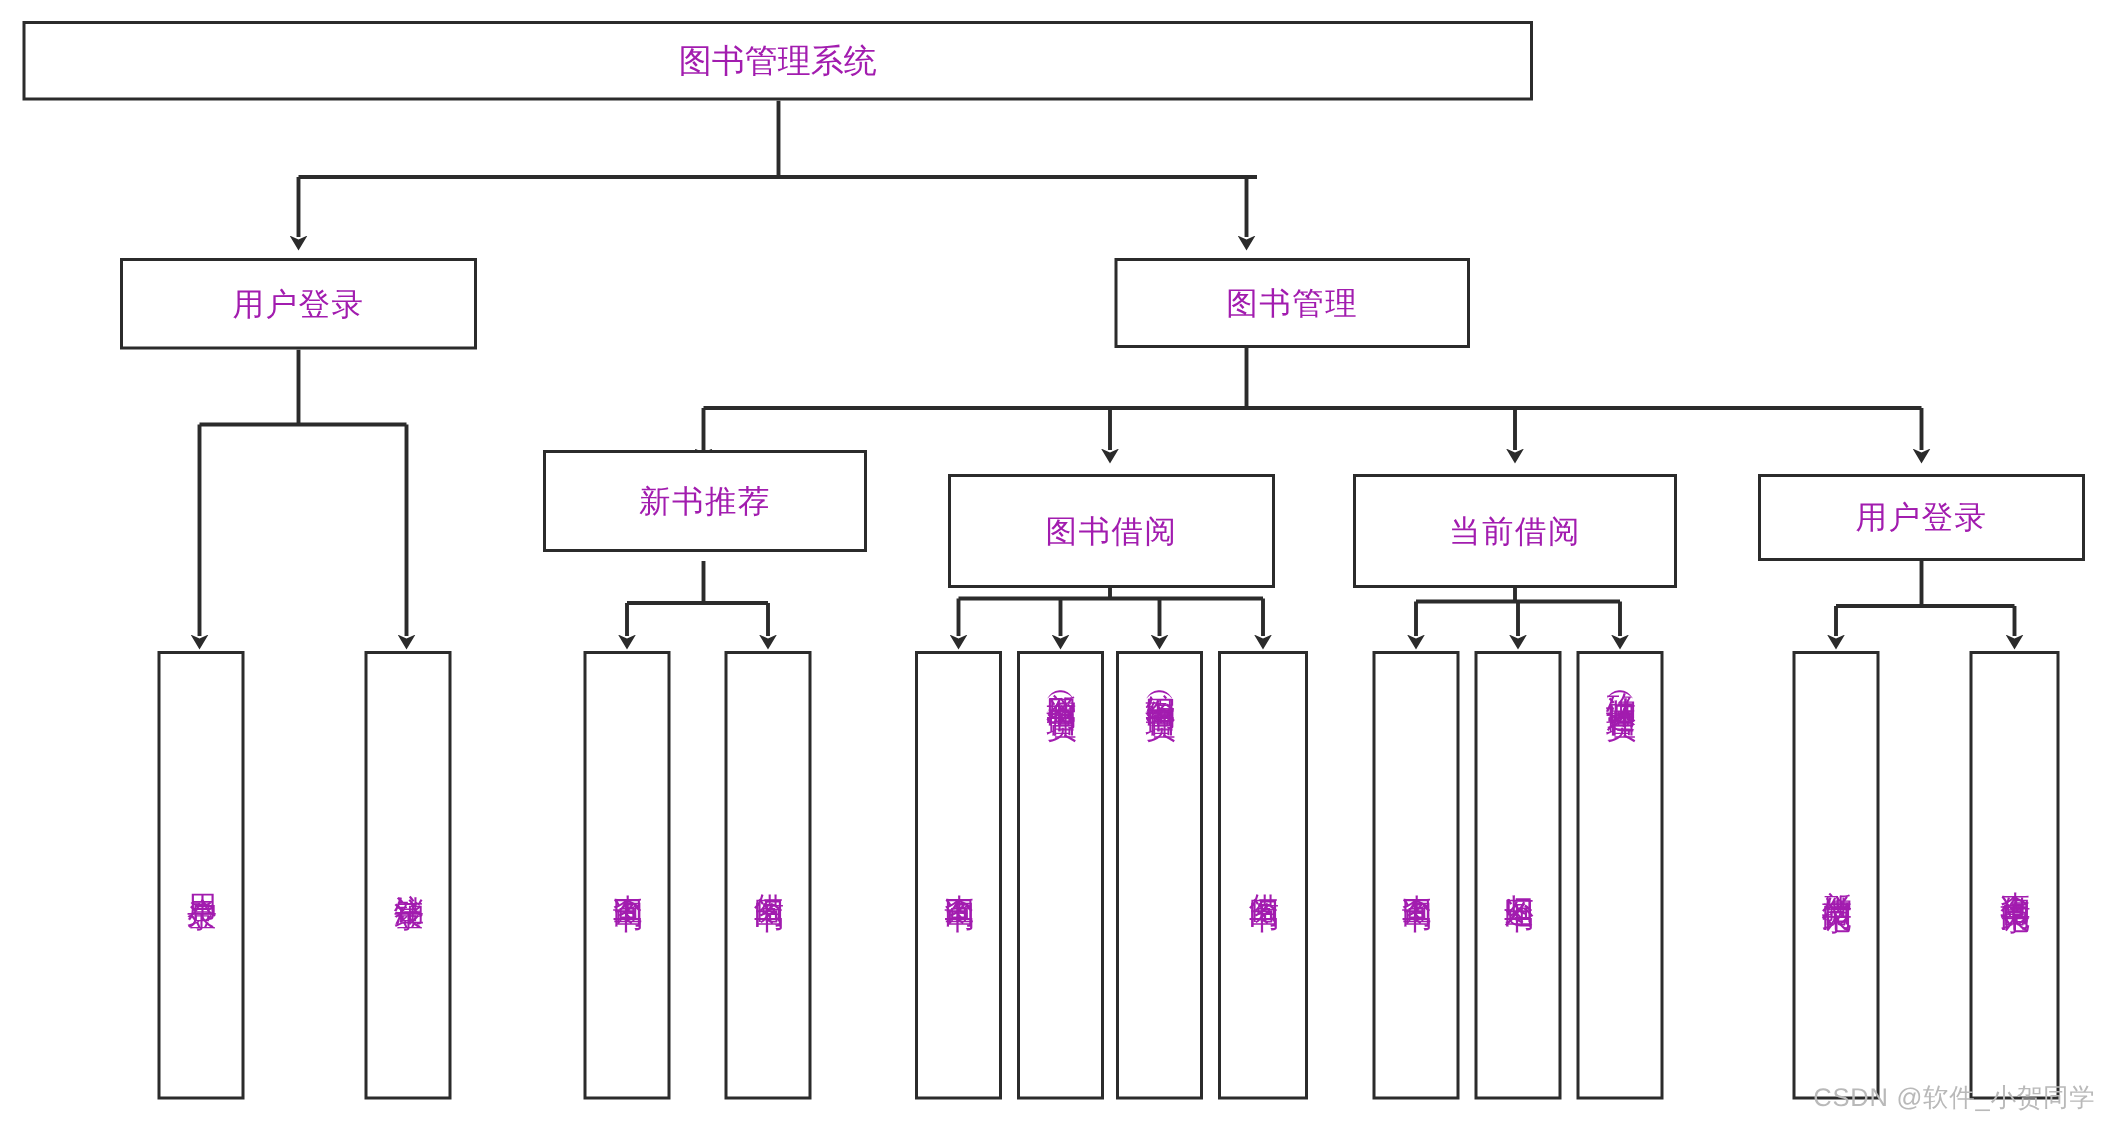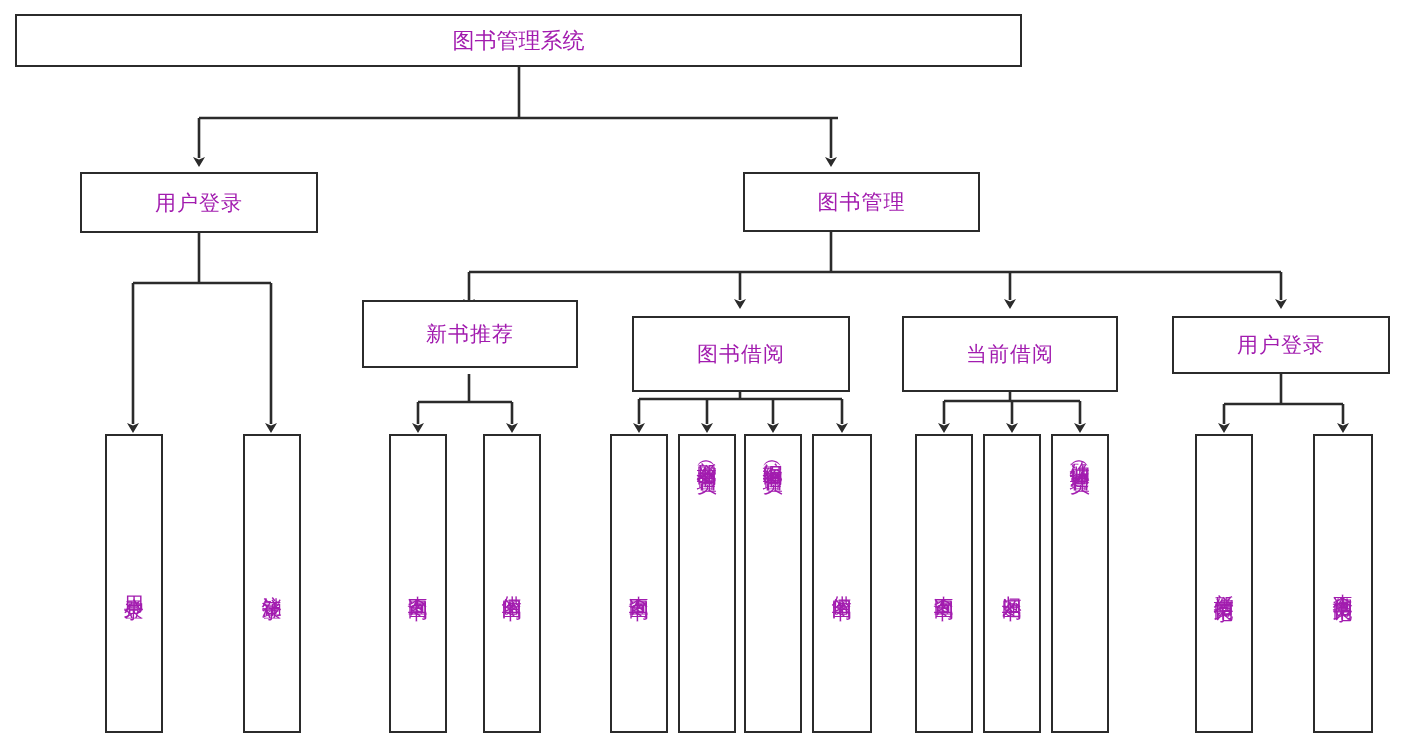--- a/index.html
+++ b/index.html
@@ -137,13 +137,14 @@
     <span class="vtext">确认归还（管理员）</span>
   </div>
 
   <div class="node leaf leaf-mid" style="left: 1195px; top: 434px; width: 58px; height: 299px; align-items: center;">
     <span class="vtext">新增借阅记录</span>
   </div>
   <div class="node leaf leaf-mid" style="left: 1313px; top: 434px; width: 60px; height: 299px; align-items: center;">
     <span class="vtext">查询借阅记录</span>
   </div>
 
+  <div class="watermark">CSDN @软件_小贺同学</div>
 </div>
 
 </body></html>

